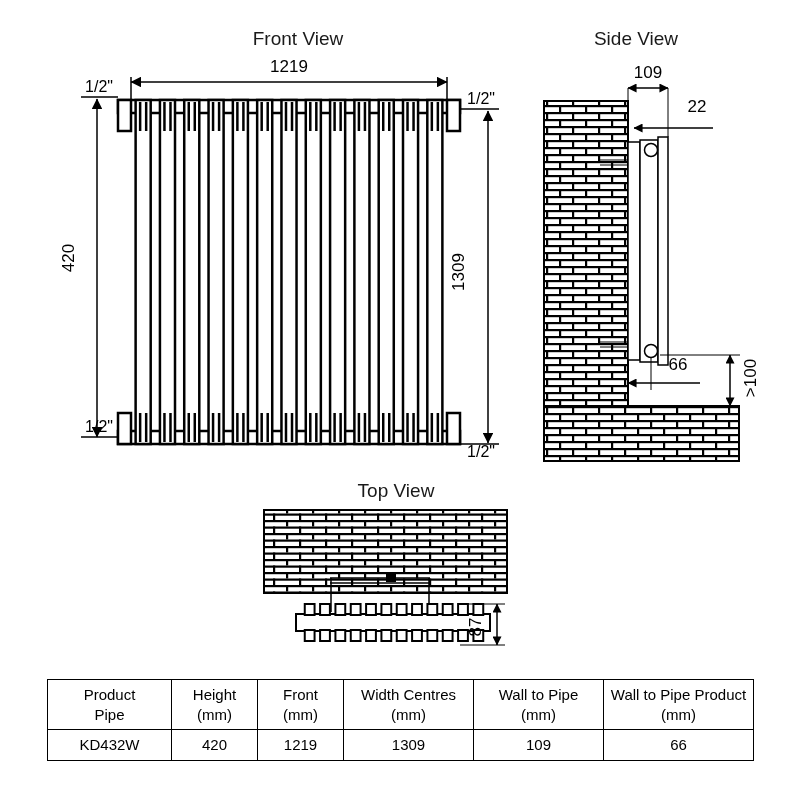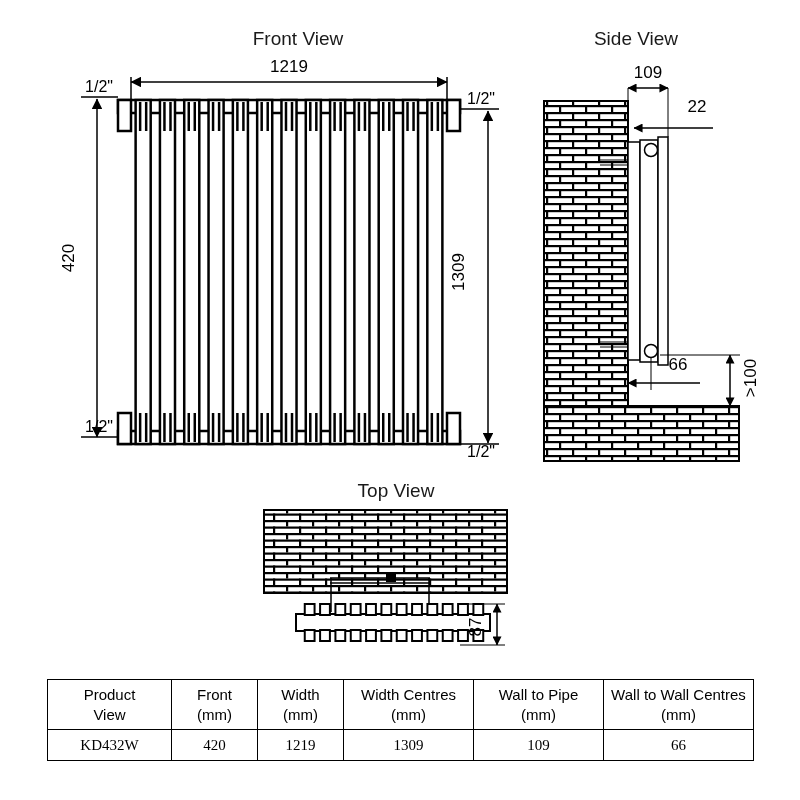--- a/index.html
+++ b/index.html
@@ -59,21 +59,21 @@
     text-align:center;
     vertical-align:middle;
     font-family:"Liberation Sans", sans-serif;
     font-size:15px;
     color:#000000;
     font-weight:normal;
     padding:0;
     line-height:20px;
   }
   table#spec-table th{height:49px;}
-  table#spec-table td{height:30px;font-family:Liberation Serif, serif;}
+  table#spec-table td{height:30px;}
   table#spec-table th span{display:block;}
   col.c0{width:124px;}
   col.c1{width:86px;}
   col.c2{width:86px;}
   col.c3{width:130px;}
   col.c4{width:130px;}
   col.c5{width:150px;}
 </style>
 </head>
 <body>
@@ -327,40 +327,40 @@
           <col class="c1">
           <col class="c2">
         <col class="c3">
           <col class="c4">
           <col class="c5">
       </colgroup>
       <thead>
         <tr>
           <th>
             <span>Product</span>
-            <span>View</span>
+            <span>Pipe</span>
+          </th>
+          <th>
+            <span>Height</span>
+            <span>(mm)</span>
           </th>
           <th>
             <span>Front</span>
             <span>(mm)</span>
           </th>
           <th>
-            <span>Width</span>
-            <span>(mm)</span>
-          </th>
-          <th>
             <span>Width Centres</span>
             <span>(mm)</span>
           </th>
           <th>
             <span>Wall to Pipe</span>
             <span>(mm)</span>
           </th>
           <th>
-            <span>Wall to Wall Centres</span>
+            <span>Wall to Pipe Product</span>
             <span>(mm)</span>
           </th>
         </tr>
       </thead>
       <tbody>
         <tr>
           <td>KD432W</td>
           <td>420</td>
           <td>1219</td>
           <td>1309</td>

